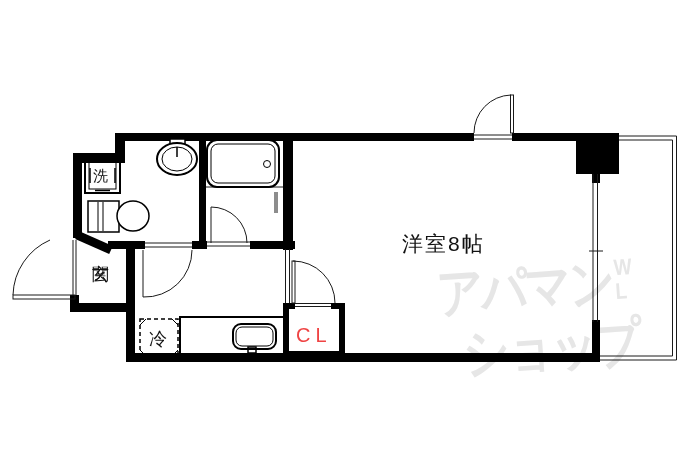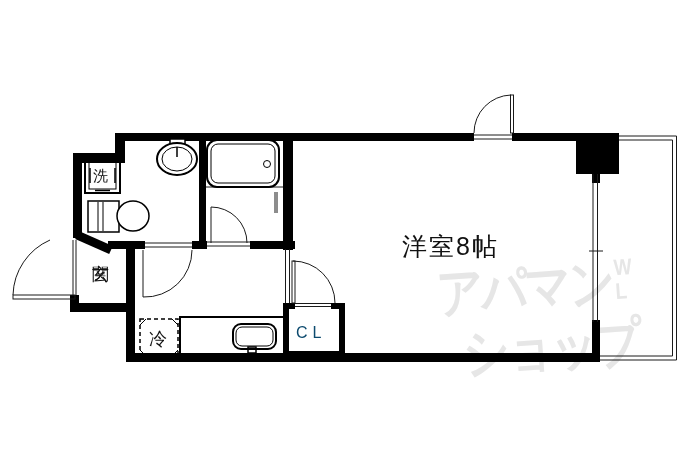--- a/index.html
+++ b/index.html
@@ -14,25 +14,25 @@
     color:#e6e6e6;font-weight:bold;line-height:1.0;
     transform:rotate(-4deg) scaleY(1.18);transform-origin:40% 40%;
     user-select:none;white-space:nowrap;
   }
   .wm-row{display:flex;align-items:flex-start;}
   .wm-main{font-size:46px;letter-spacing:-3px;}
   .wm-mark{display:flex;flex-direction:column;font-size:19px;line-height:1.05;margin:2px 0 0 2px;letter-spacing:0;}
   .wm-row2{margin:6px 0 0 22px;}
   
   .lbl{position:absolute;z-index:3;color:#111;}
-  .lbl-room{left:402px;top:230px;font-size:25px;letter-spacing:2px;}
+  .lbl-room{left:402px;top:230px;font-size:21px;letter-spacing:2px;}
   .lbl-entrance{left:89px;top:251px;font-size:17px;writing-mode:vertical-rl;text-orientation:upright;letter-spacing:2px;}
   .lbl-washer{left:93px;top:167px;font-size:15px;}
   .lbl-fridge{left:149px;top:327px;font-size:18px;}
-  .lbl-closet{left:296px;top:324px;font-size:16px;letter-spacing:5px;color:#0c4a6e;}
+  .lbl-closet{left:296px;top:324px;font-size:20px;letter-spacing:5px;color:#ef4444;}
 </style>
 </head>
 <body>
 
 <div id="stage">
 
   <div class="watermark">
     <div class="wm-row">
       <span class="wm-main">アパマン</span>
       <span class="wm-mark">

